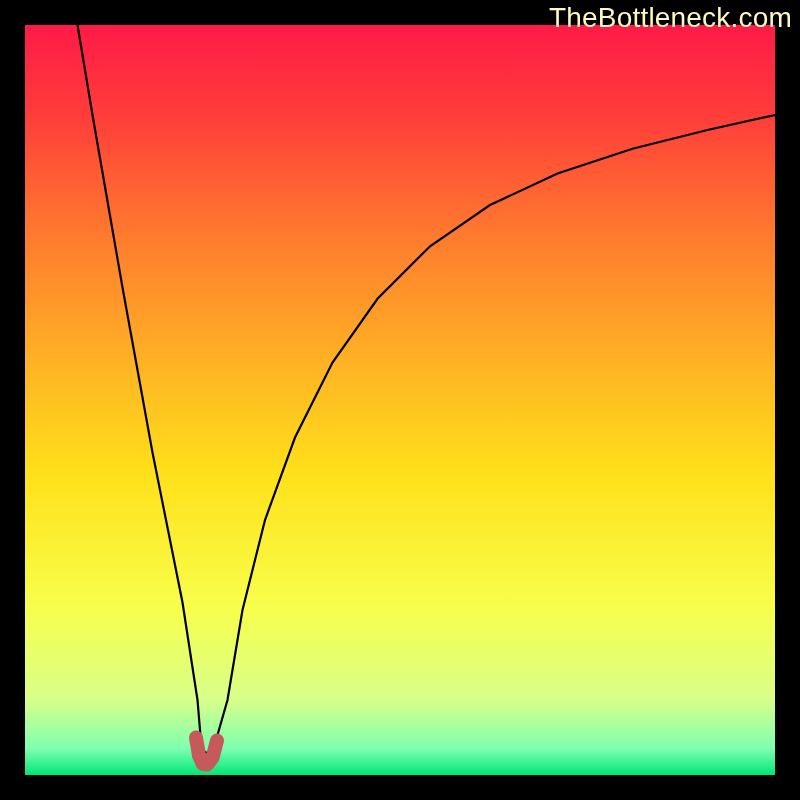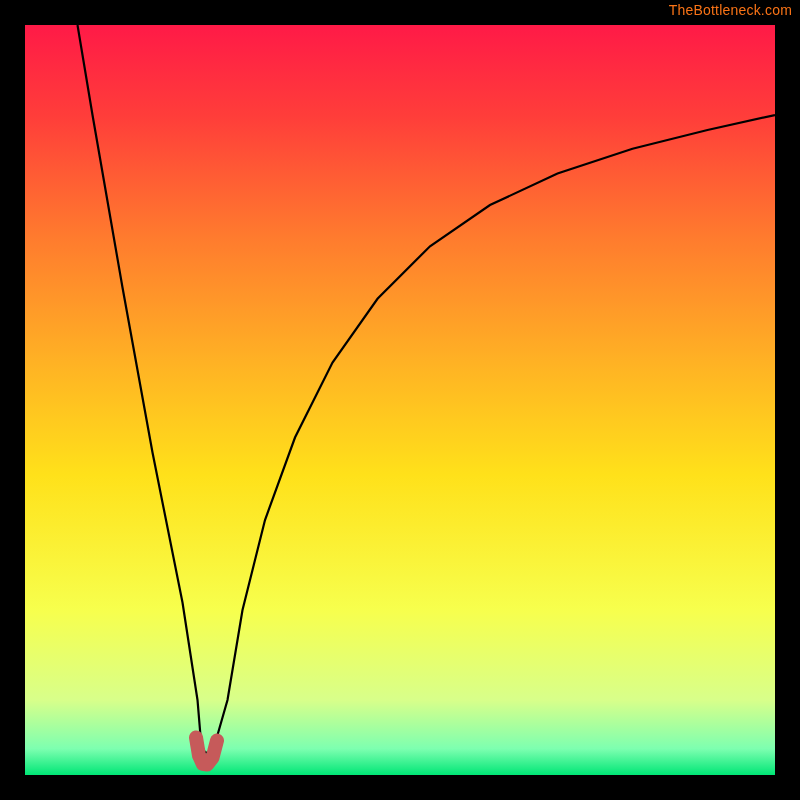--- a/index.html
+++ b/index.html
@@ -14,22 +14,22 @@
   .outer {
     position: relative;
     width: 800px;
     height: 800px;
     background: #000;
   }
   .watermark {
     position: absolute;
     top: 2px;
     right: 8px;
-    color: #f97316;
-    font-size: 14px;
+    color: #fef9c3;
+    font-size: 28px;
     font-weight: 400;
     letter-spacing: 0.2px;
     z-index: 20;
   }
   .plot {
     position: absolute;
     top: 25px;
     left: 25px;
     width: 750px;
     height: 750px;

